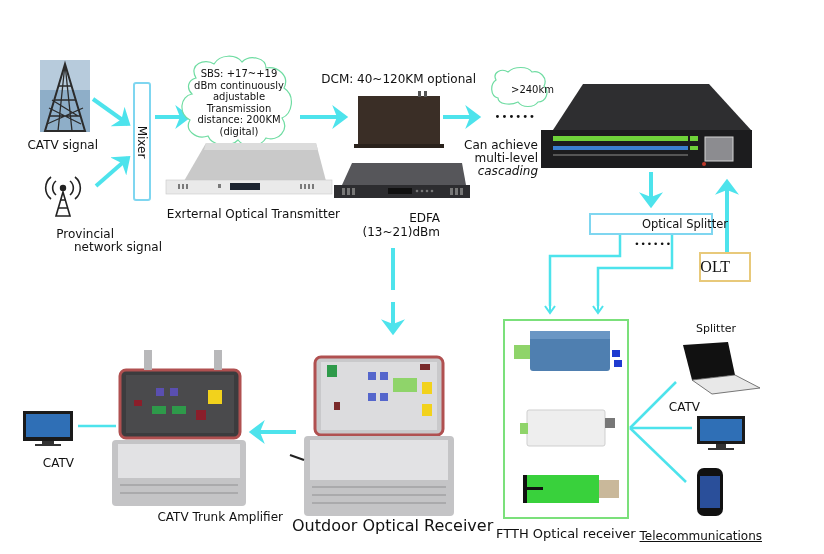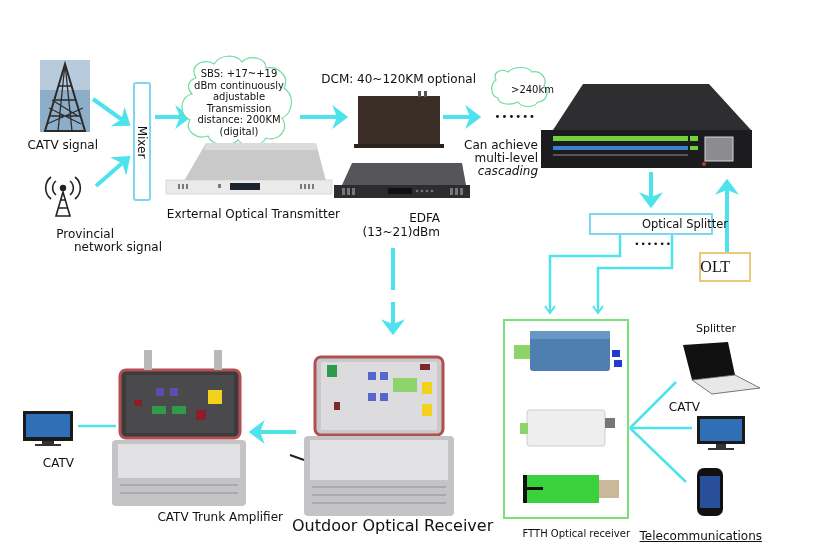--- a/index.html
+++ b/index.html
@@ -259,19 +259,19 @@
 
 <div class="label" style="left:590px;top:218px;width:122px;font-size:11.5px;padding-left:16px;">Optical Splitter</div>
 <div class="label" style="left:620px;top:238px;width:52px;font-size:9px;letter-spacing:1px;">••••••</div>
 
 <div class="label" style="left:700px;top:258px;width:30px;font-size:16px;line-height:18px;font-family:Liberation Serif, serif;">OLT</div>
 
 <div class="label" style="left:676px;top:322px;width:60px;font-size:11px;">Splitter</div>
 <div class="label" style="left:656px;top:401px;width:44px;font-size:12px;">CATV</div>
 <div class="label" style="left:632px;top:530px;width:130px;font-size:12px;text-decoration:underline;">Telecommunications</div>
 
-<div class="label" style="left:496px;top:527px;width:134px;font-size:10px;">FTTH Optical receiver</div>
+<div class="label" style="left:496px;top:527px;width:134px;font-size:13px;">FTTH Optical receiver</div>
 
 <div class="label" style="left:292px;top:519px;width:164px;font-size:16px;">Outdoor Optical Receiver</div>
 
 <div class="label" style="left:108px;top:511px;width:140px;font-size:12px;margin-left:35px;">CATV Trunk Amplifier</div>
 
 <div class="label" style="left:20px;top:457px;width:54px;font-size:12px;">CATV</div>
 
 </body></html>

